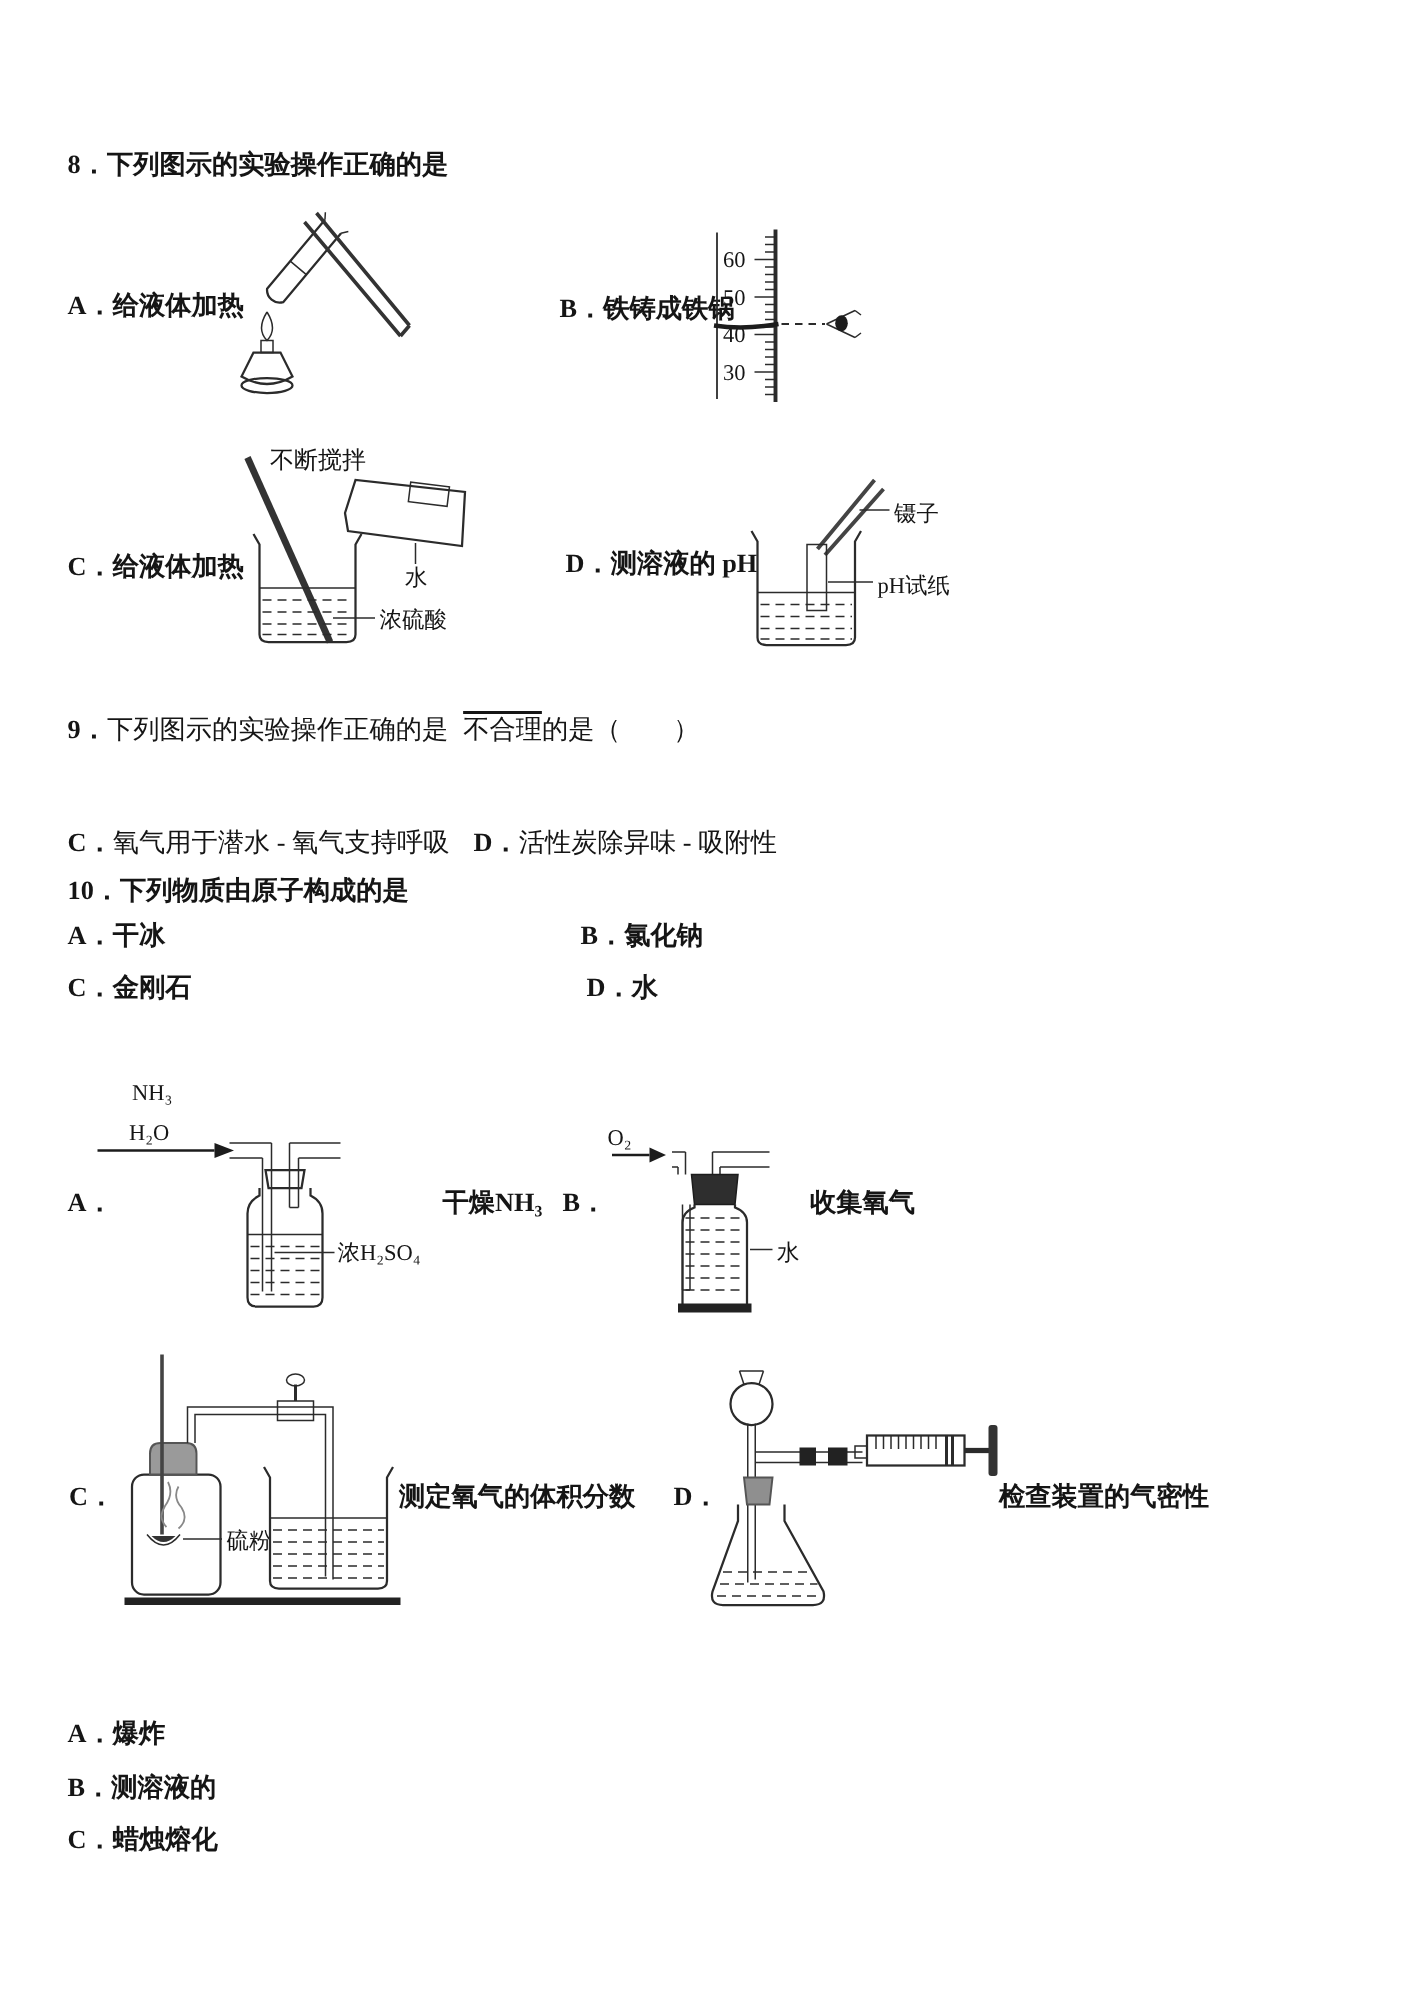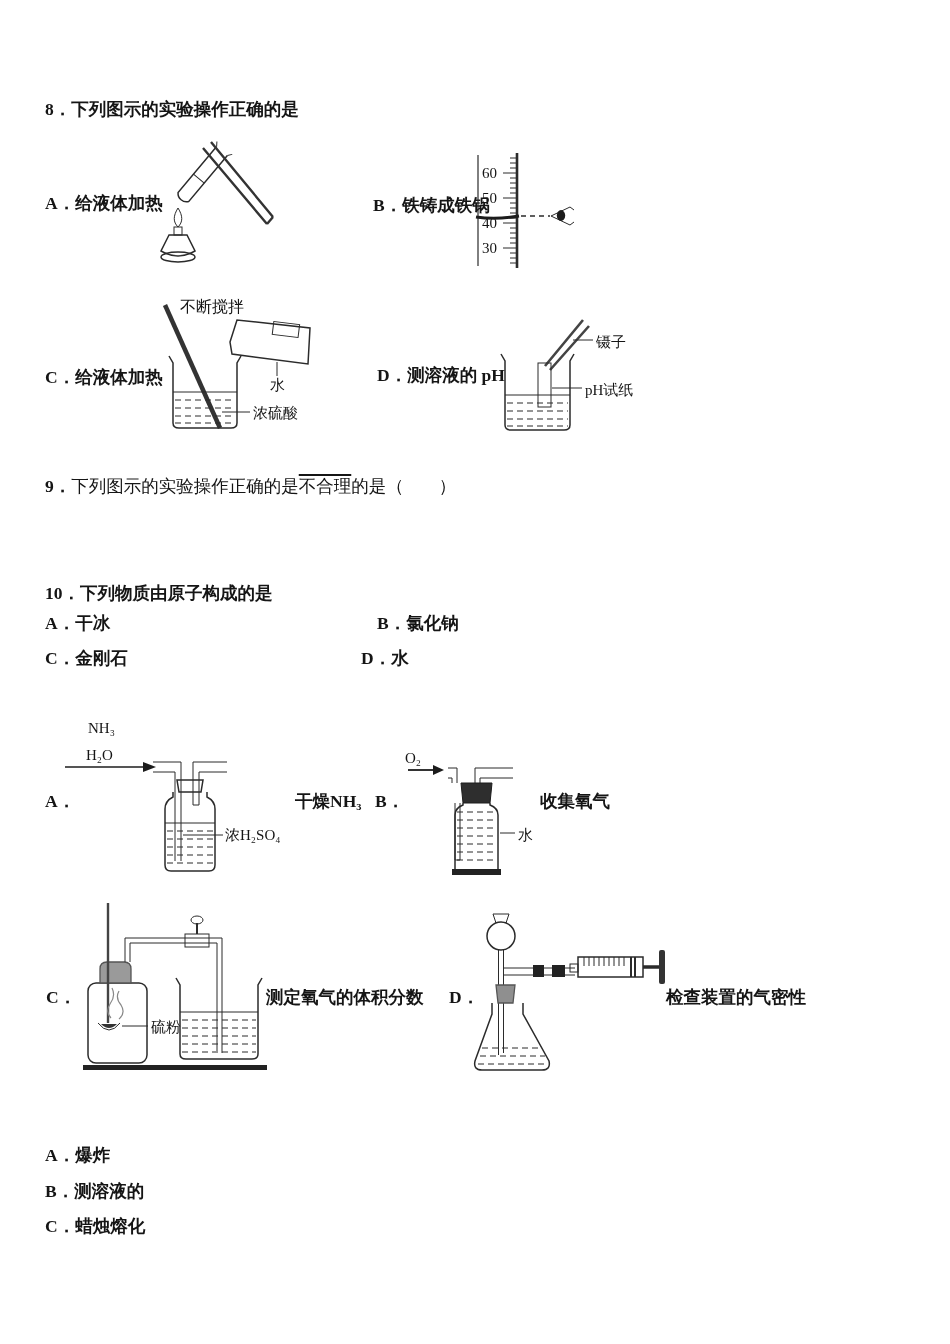--- a/index.html
+++ b/index.html
@@ -1,20 +1,20 @@
 <!DOCTYPE html>
 <html><head>
 <meta charset="utf-8">
 <style>
   html,body{margin:0;padding:0;background:#fff;}
   .page{position:relative;width:808px;height:1344px;background:#ffffff;
         font-family:"Liberation Serif","DejaVu Serif",serif;color:#151515;overflow:hidden;}
   .t{position:absolute;white-space:nowrap;font-size:17.5px;line-height:1.1;}
   .b{font-weight:bold;}
-  .emph{text-decoration:overline;text-decoration-thickness:1.5px;}
+  .emph{text-decoration:overline;text-decoration-thickness:1.5px;margin-left:10px;}
   .gap{display:inline-block;width:16px;}
   svg.diag{position:absolute;overflow:visible;}
   svg.diag text{font-family:"Liberation Serif","DejaVu Serif",serif;fill:#151515;}
   .stroke{stroke:#2b2b2b;fill:none;stroke-width:1.5;}
   .thin{stroke:#2b2b2b;fill:none;stroke-width:1;}
   .dash{stroke:#2b2b2b;fill:none;stroke-width:1;stroke-dasharray:6 4;}
 </style>
 </head>
 <body>
 
@@ -98,26 +98,29 @@
     <rect class="thin" x="45" y="45" width="13" height="44"></rect>
     <line class="thin" x1="80" y1="22" x2="100" y2="22"></line>
     <text x="103" y="29" font-size="15">镊子</text>
     <line class="thin" x1="59" y1="70" x2="89" y2="70"></line>
     <text x="92" y="77" font-size="15">pH试纸</text>
   </svg>
 
   <div class="t" style="left:45px;top:477px">
     <span class="b">9．</span><span>下列图示的实验操作正确的是</span><span class="emph">不合理</span><span>的是（　　）</span>
   </div>
+  <div class="t" style="left:45px;top:552px">
+    <span class="b">C．</span><span>氧气用于潜水 - 氧气支持呼吸</span><span class="gap"></span><span class="b">D．</span><span>活性炭除异味 - 吸附性</span>
+  </div>
 
   <div class="t b" style="left:45px;top:584px">10．下列物质由原子构成的是</div>
   <div class="t b" style="left:45px;top:614px">A．干冰</div>
-  <div class="t b" style="left:377px;top:614px">B．氯化钠</div>
+  <div class="t b" style="left:387px;top:614px">B．氯化钠</div>
   <div class="t b" style="left:45px;top:649px">C．金刚石</div>
-  <div class="t b" style="left:361px;top:649px">D．水</div>
+  <div class="t b" style="left:391px;top:649px">D．水</div>
 
 
   <div class="t b" style="left:45px;top:792px">A．</div>
   <svg class="diag" style="left:53px;top:713px" width="300" height="165" viewBox="0 0 300 165">
     <text x="35" y="20" font-size="15">NH₃</text>
     <text x="33" y="47" font-size="15">H₂O</text>
     <g>
       <line x1="12" y1="54" x2="90" y2="54" stroke="#1c1c1c" stroke-width="1.6"></line>
       <polygon points="90,49 103,54 90,59" fill="#1c1c1c"></polygon>
     </g>

